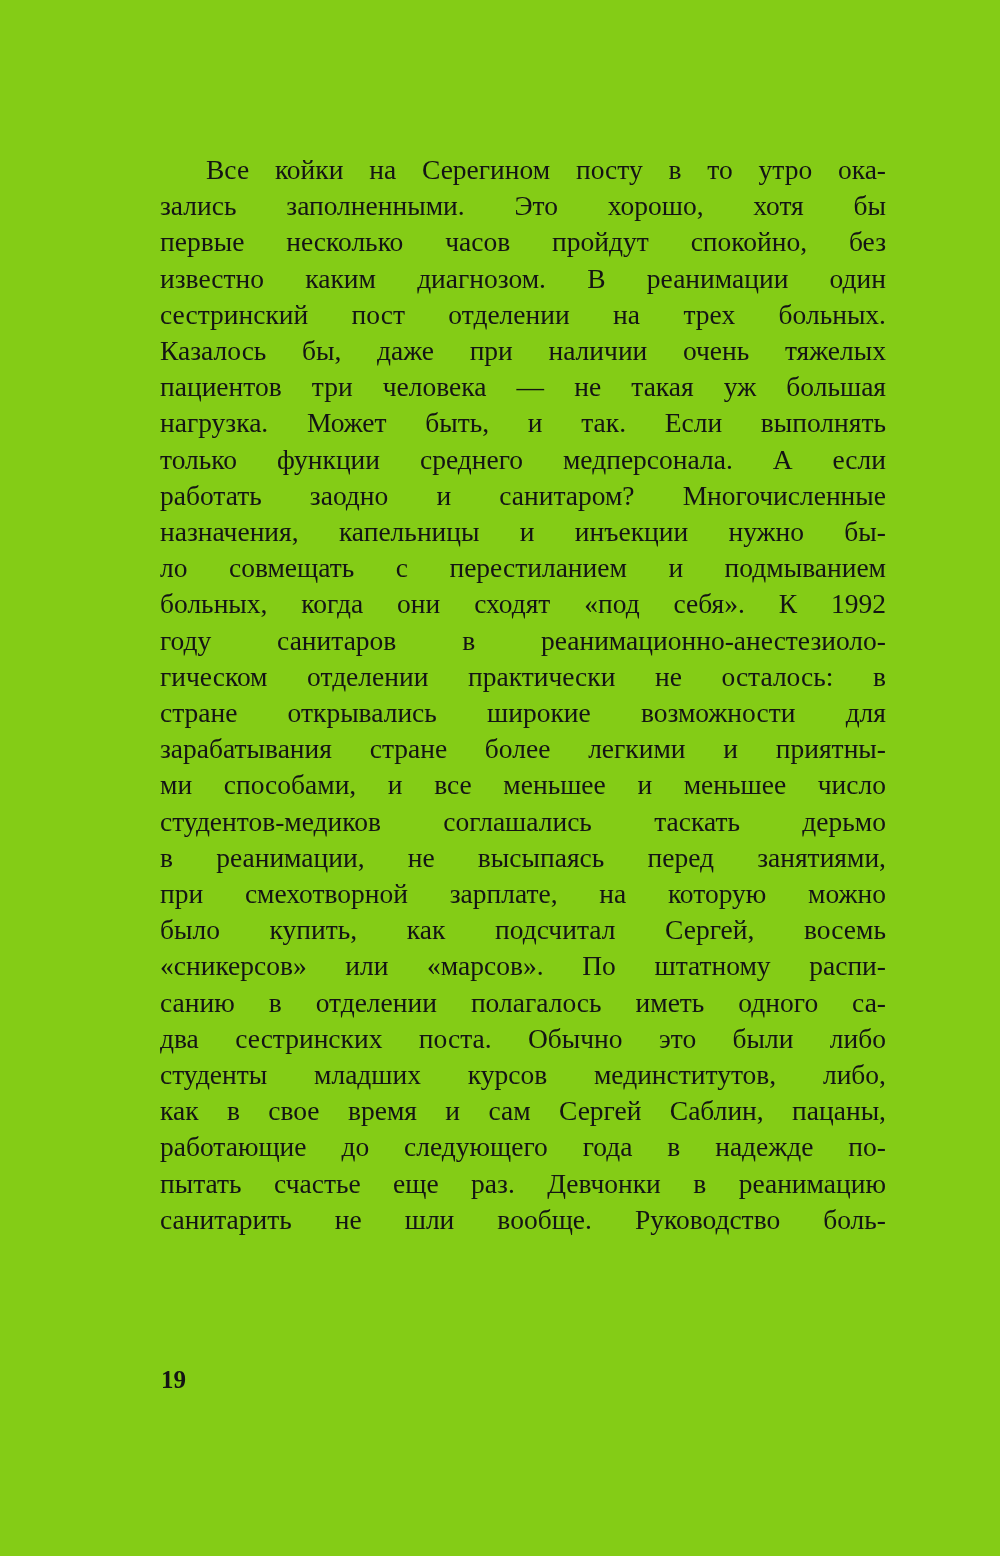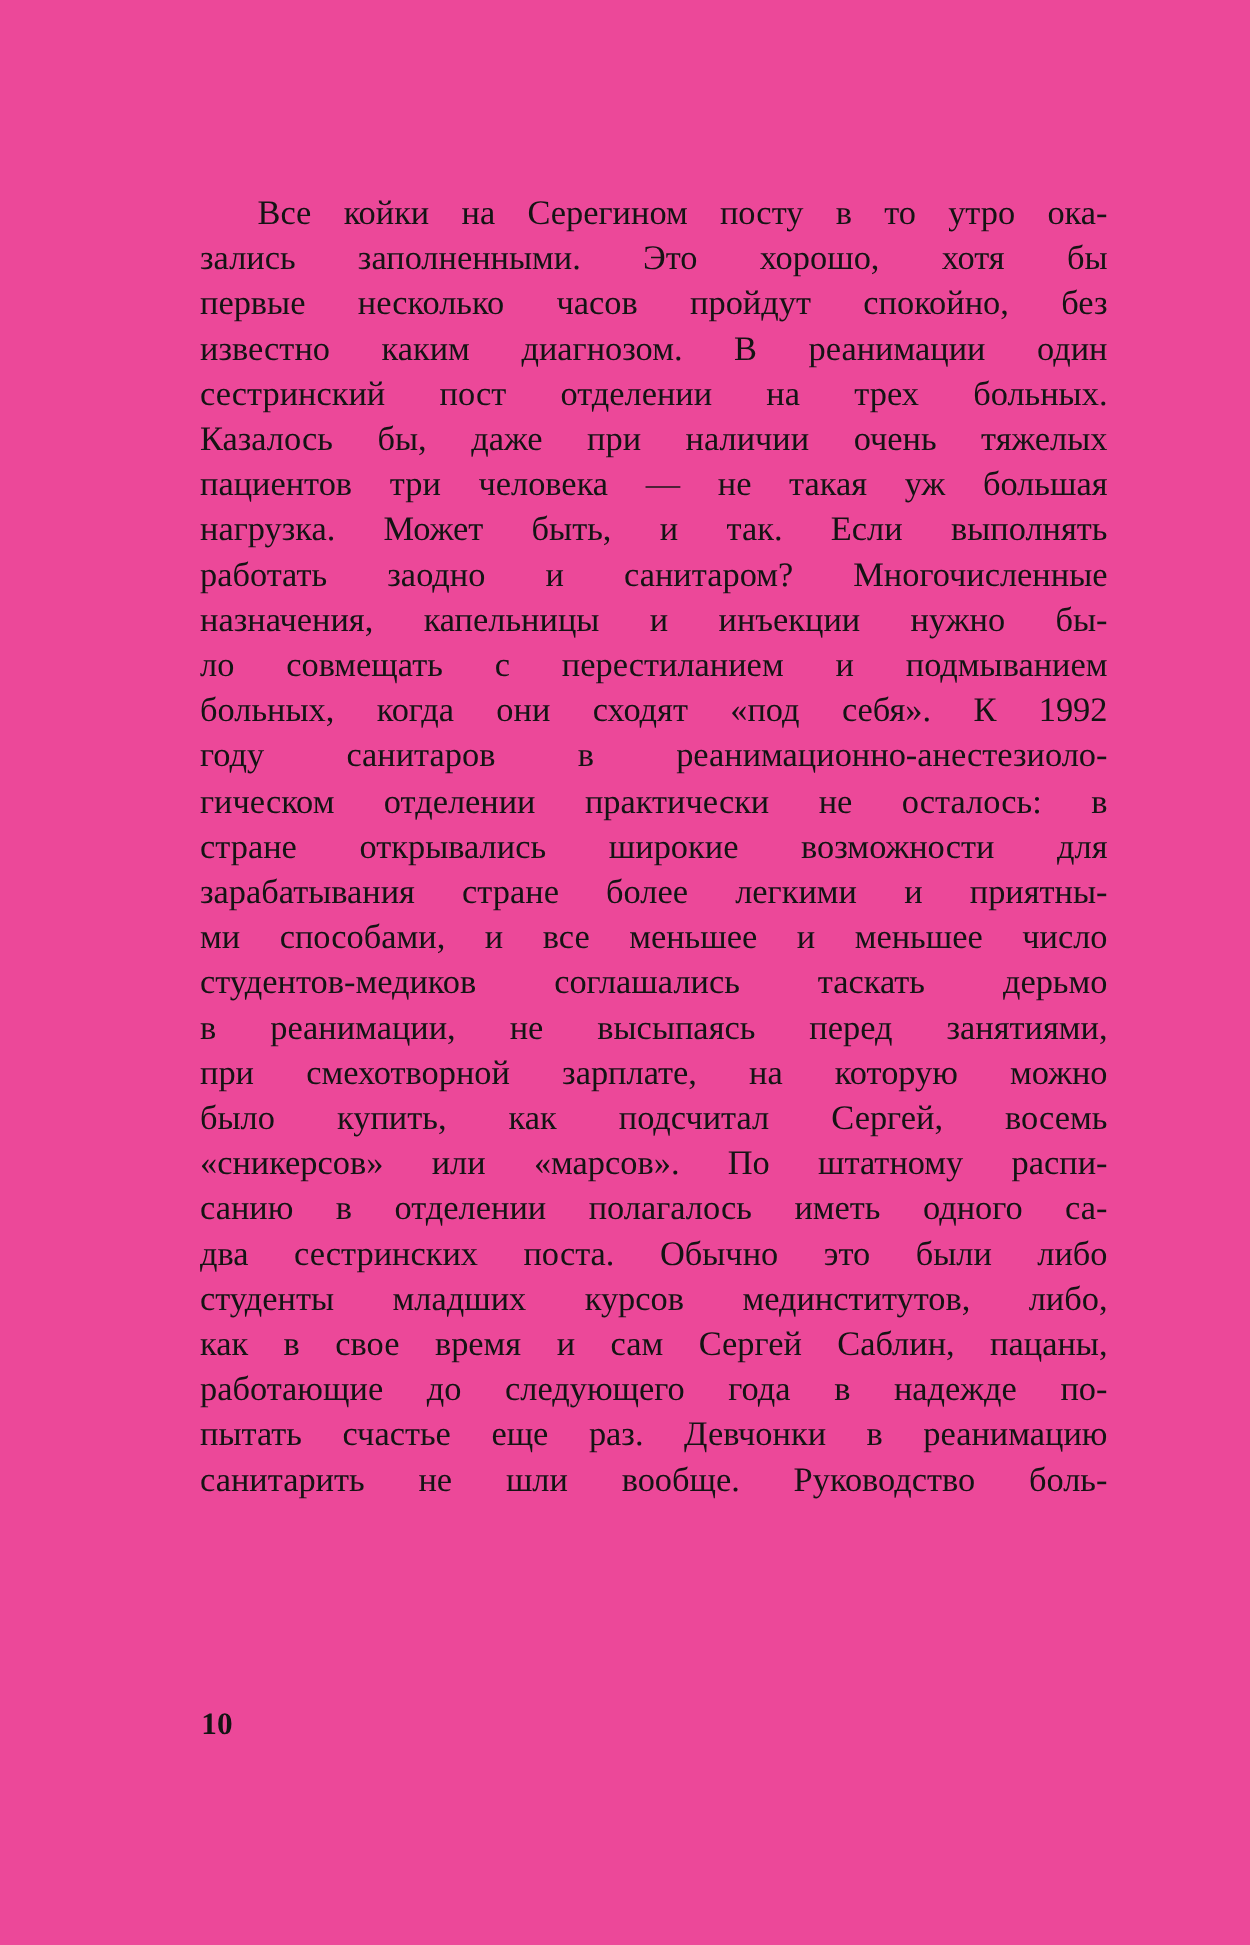--- a/index.html
+++ b/index.html
@@ -9,21 +9,21 @@
   }
 
   body {
     font-family: "Liberation Serif", "DejaVu Serif", serif;
   }
 
   .page {
     position: relative;
     width: 1000px;
     height: 1556px;
-    background: #ec4899;
+    background: #84cc16;
     overflow: hidden;
   }
 
   .text-block {
     position: absolute;
     left: 160px;
     top: 152px;
     width: 726px;
     color: #111111;
   }
@@ -58,20 +58,21 @@
 <div class="page">
   <div class="text-block">
       <div class="line indent">Все койки на Серегином посту в то утро ока-</div>
       <div class="line">зались заполненными. Это хорошо, хотя бы</div>
       <div class="line">первые несколько часов пройдут спокойно, без</div>
       <div class="line">известно каким диагнозом. В реанимации один</div>
       <div class="line">сестринский пост отделении на трех больных.</div>
       <div class="line">Казалось бы, даже при наличии очень тяжелых</div>
       <div class="line">пациентов три человека — не такая уж большая</div>
       <div class="line">нагрузка. Может быть, и так. Если выполнять</div>
+      <div class="line">только функции среднего медперсонала. А если</div>
       <div class="line">работать заодно и санитаром? Многочисленные</div>
       <div class="line">назначения, капельницы и инъекции нужно бы-</div>
       <div class="line">ло совмещать с перестиланием и подмыванием</div>
       <div class="line">больных, когда они сходят «под себя». К 1992</div>
       <div class="line">году санитаров в реанимационно-анестезиоло-</div>
       <div class="line">гическом отделении практически не осталось: в</div>
       <div class="line">стране открывались широкие возможности для</div>
       <div class="line">зарабатывания стране более легкими и приятны-</div>
       <div class="line">ми способами, и все меньшее и меньшее число</div>
       <div class="line">студентов-медиков соглашались таскать дерьмо</div>
@@ -80,14 +81,14 @@
       <div class="line">было купить, как подсчитал Сергей, восемь</div>
       <div class="line">«сникерсов» или «марсов». По штатному распи-</div>
       <div class="line">санию в отделении полагалось иметь одного са-</div>
       <div class="line">два сестринских поста. Обычно это были либо</div>
       <div class="line">студенты младших курсов мединститутов, либо,</div>
       <div class="line">как в свое время и сам Сергей Саблин, пацаны,</div>
       <div class="line">работающие до следующего года в надежде по-</div>
       <div class="line">пытать счастье еще раз. Девчонки в реанимацию</div>
       <div class="line">санитарить не шли вообще. Руководство боль-</div>
     </div>
-  <div class="page-number">10</div>
+  <div class="page-number">19</div>
 </div>
 
 </body></html>

